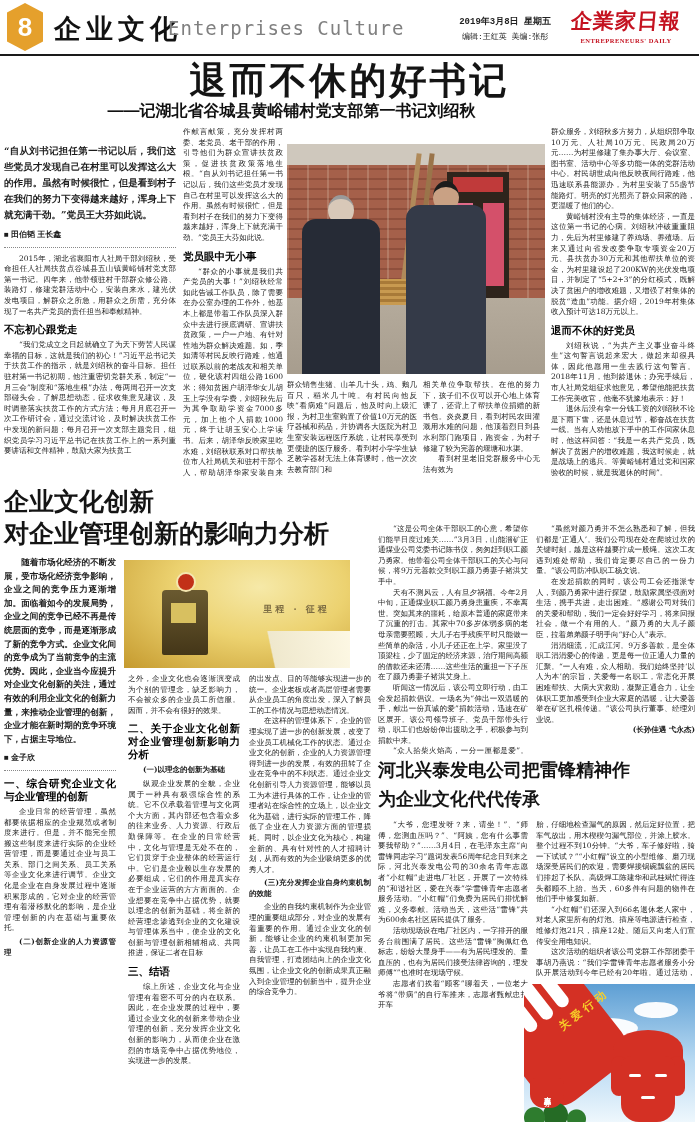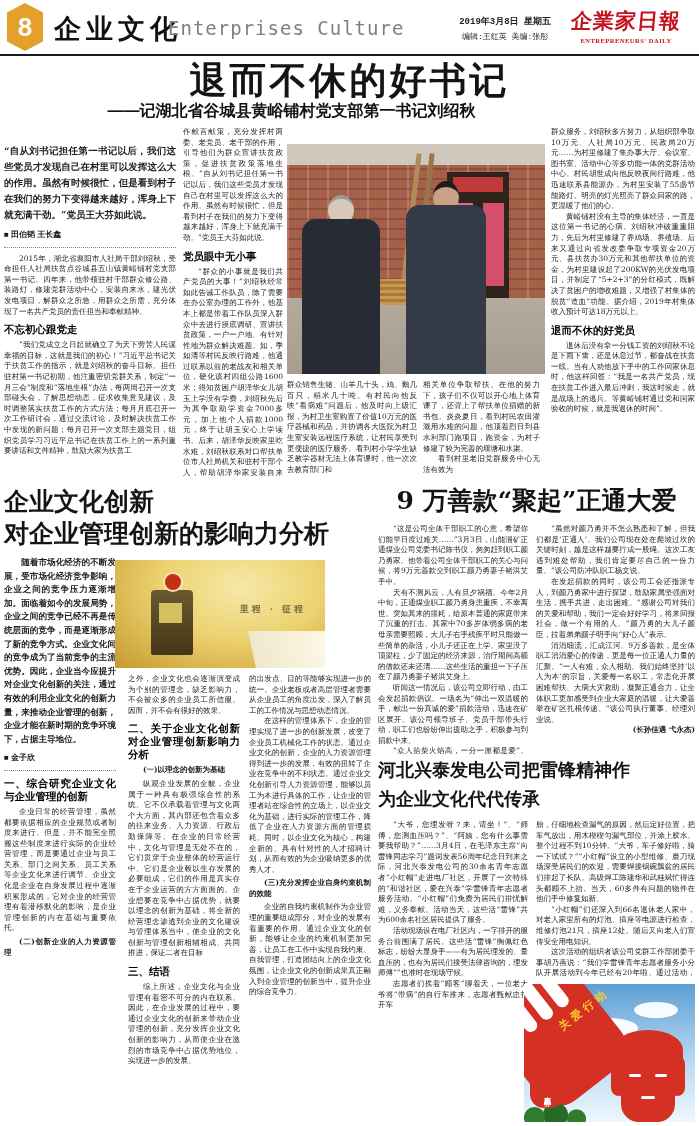--- a/index.html
+++ b/index.html
@@ -54,21 +54,21 @@
   .fig{position:absolute;bottom:0;}
   .fig .head{position:absolute;left:50%;transform:translateX(-50%);top:0;width:26px;height:26px;border-radius:50%;}
   .fig .body{position:absolute;left:0;top:24px;width:100%;bottom:0;border-radius:14px 14px 0 0;}
   .fig1{left:6%;width:78px;height:78%;}
   .fig1 .head{background:#d8c8b8;border-top:4px solid #9a9a9a;}
   .fig1 .body{background:#262b36;}
   .fig2{left:46%;width:80px;height:84%;}
   .fig2 .head{background:#c9a184;border-top:6px solid #1c1c1c;}
   .fig2 .body{background:#343a48;}
   
-  .pump-img{position:absolute;left:115px;top:560px;width:210px;height:108px;overflow:hidden;
+  .pump-img{position:absolute;left:124px;top:560px;width:226px;height:108px;overflow:hidden;
             background:radial-gradient(ellipse at 60% 25%,#f6e9a8 0%,#ecd270 45%,#c59a2e 100%);}
   .pump-body{position:absolute;left:17%;bottom:12%;width:20%;height:60%;border-radius:4px 4px 2px 2px;
              background:linear-gradient(#6a5a30,#443618);}
   .pump-sign{position:absolute;left:23%;bottom:70%;width:16px;height:16px;border-radius:50%;background:#c23018;border:2px solid #f4e6b0;}
   .pump-panel{position:absolute;left:21%;bottom:42%;width:11%;height:18%;background:#d8c060;}
   .pump-road{position:absolute;right:0;bottom:0;width:60%;height:34%;
              background:linear-gradient(78deg,rgba(0,0,0,0) 42%,#efe8cd 43%,#fdf8e4 100%);}
   .pump-cap{position:absolute;right:9%;top:40%;font-size:9px;letter-spacing:3px;color:#7a6a42;font-weight:bold;}
   
   .promo{position:absolute;left:524px;top:984px;width:171px;height:138px;overflow:hidden;
@@ -160,21 +160,22 @@
 
   <div class="col" style="left:423px;top:380px;width:117px;height:98px;">
     <p class="cont">相关单位争取帮扶。在他的努力下，孩子们不仅可以开心地上体育课了，还背上了帮扶单位捐赠的新书包。炎炎夏日，看到村民农田灌溉用水难的问题，他顶着烈日到县水利部门跑项目，跑资金，为村子修建了较为完善的堰塘和水渠。</p>
     <p>看到村里老旧党群服务中心无法有效为</p>
   </div>
 
   <div class="col" style="left:551px;top:127px;width:144px;height:351px;">
     <p class="cont">群众服务，刘绍秋多方努力，从组织部争取10万元、人社局10万元、民政局20万元……为村里修建了集办事大厅、会议室、图书室、活动中心等多功能一体的党群活动中心。村民胡世成向他反映夜间行路难，他迅速联系县能源办，为村里安装了55盏节能路灯。明亮的灯光照亮了群众回家的路，更温暖了他们的心。</p>
     <p>黄峪铺村没有主导的集体经济，一直是这位第一书记的心病。刘绍秋冲破重重阻力，先后为村里修建了养鸡场、养殖场。后来又通过向省发改委争取专项资金20万元、县扶贫办30万元和其他帮扶单位的资金，为村里建设起了200KW的光伏发电项目，并制定了“5+2+3”的分红模式，既解决了贫困户的增收难题，又增强了村集体的脱贫“造血”功能。据介绍，2019年村集体收入预计可达18万元以上。</p>
     <div class="sh">退而不休的好党员</div>
-    <p>退休后没有拿一分钱工资的刘绍秋不论是下雨下雪，还是休息过节，都奋战在扶贫一线。当有人劝他放下手中的工作回家休息时，他这样回答：“我是一名共产党员，现在扶贫工作进入最后冲刺，我这时候走，就是战场上的逃兵。等黄峪铺村通过党和国家验收的时候，就是我退休的时间”。</p>
+    <p>刘绍秋说，“为共产主义事业奋斗终生”这句誓言说起来宏大，做起来却很具体，因此他愿用一生去践行这句誓言。2018年11月，他到龄退休；办完手续后，市人社局党组征求他意见，希望他能把扶贫工作完美收官，他毫不犹豫地表示：好！</p>
+    <p>退休后没有拿一分钱工资的刘绍秋不论是下雨下雪，还是休息过节，都奋战在扶贫一线。当有人劝他放下手中的工作回家休息时，他这样回答：“我是一名共产党员，既解决了贫困户的增收难题，我这时候走，就是战场上的逃兵。等黄峪铺村通过党和国家验收的时候，就是我退休的时间”。</p>
 
   </div>
 
   <div class="h1-a2">
     <div>企业文化创新</div>
     <div>对企业管理创新的影响力分析</div>
   </div>
 
   <div class="col" style="left:4px;top:556px;width:112px;height:566px;">
     <p class="lead2">随着市场化经济的不断发展，受市场化经济竞争影响，企业之间的竞争压力逐渐增加。面临着如今的发展局势，企业之间的竞争已经不再是传统层面的竞争，而是逐渐形成了新的竞争方式。企业文化间的竞争成为了当前竞争的主流优势。因此，企业当今应提升对企业文化创新的关注，通过有效的利用企业文化的创新力量，来推动企业管理的创新，企业才能在新时期的竞争环境下，占据主导地位。</p>
@@ -202,21 +203,20 @@
     <p>综上所述，企业文化与企业管理有着密不可分的内在联系。因此，在企业发展的过程中，要通过企业文化的创新来带动企业管理的创新，充分发挥企业文化创新的影响力，从而使企业在激烈的市场竞争中占据优势地位，实现进一步的发展。</p>
   </div>
 
   <div class="col" style="left:249px;top:674px;width:122px;height:448px;">
     <p class="cont">的出发点、目的等能够实现进一步的统一。企业老板或者高层管理者需要从企业员工的角度出发，深入了解员工的工作情况与思想动态情况。</p>
     <p>在这样的管理体系下，企业的管理实现了进一步的创新发展，改变了企业员工机械化工作的状态。通过企业文化的创新，企业的人力资源管理得到进一步的发展，有效的扭转了企业在竞争中的不利状态。通过企业文化创新引导人力资源管理，能够以员工为本进行具体的工作，让企业的管理者站在综合性的立场上，以企业文化为基础，进行实际的管理工作，降低了企业在人力资源方面的管理损耗。同时，以企业文化为核心，构建全新的、具有针对性的人才招聘计划，从而有效的为企业吸纳更多的优秀人才。</p>
     <div class="subsub">(三)充分发挥企业自身约束机制的效能</div>
     <p>企业的自我约束机制作为企业管理的重要组成部分，对企业的发展有着重要的作用。通过企业文化的创新，能够让企业的约束机制更加完善，让员工在工作中实现自我约束、自我管理，打造团结向上的企业文化氛围，让企业文化的创新成果真正融入到企业管理的创新当中，提升企业的综合竞争力。</p>
   </div>
 
-  <div class="h1-a3">9 万善款“聚起”正通大爱</div>
 
   <div class="col" style="left:378px;top:524px;width:150px;height:230px;">
     <p>“这是公司全体干部职工的心意，希望你们能早日度过难关……”3月3日，山能淄矿正通煤业公司党委书记陈书仪，匆匆赶到职工颜乃勇家。他带着公司全体干部职工的关心与问候，将9万元善款交到职工颜乃勇妻子褚洪艾手中。</p>
     <p>天有不测风云，人有旦夕祸福。今年2月中旬，正通煤业职工颜乃勇身患重疾，不幸离世。突如其来的噩耗，给原本普通的家庭带来了沉重的打击。其家中70多岁体弱多病的老母亲需要照顾，大儿子右手残疾平时只能做一些简单的杂活，小儿子还正在上学。家里没了顶梁柱，少了固定的经济来源，治疗期间高额的借款还未还清……这些生活的重担一下子压在了颜乃勇妻子褚洪艾身上。</p>
     <p>听闻这一情况后，该公司立即行动，由工会发起捐款倡议。一场名为“伸出一双温暖的手，献出一份真诚的爱”捐款活动，迅速在矿区展开。该公司领导班子、党员干部带头行动，职工们也纷纷伸出援助之手，积极参与到捐款中来。</p>
     <p>“众人拾柴火焰高，一分一厘都是爱”。大伙儿你100元、他200元……矿区上下谱写</p>
   </div>
 
   <div class="col" style="left:536px;top:524px;width:159px;height:230px;">
     <p>“虽然对颜乃勇并不怎么熟悉和了解，但我们都是‘正通人’。我们公司现在处在爬坡过坎的关键时刻，越是这样越要拧成一股绳。这次工友遇到难处帮助，我们肯定要尽自己的一份力量。”该公司防冲队职工杨文说。</p>

